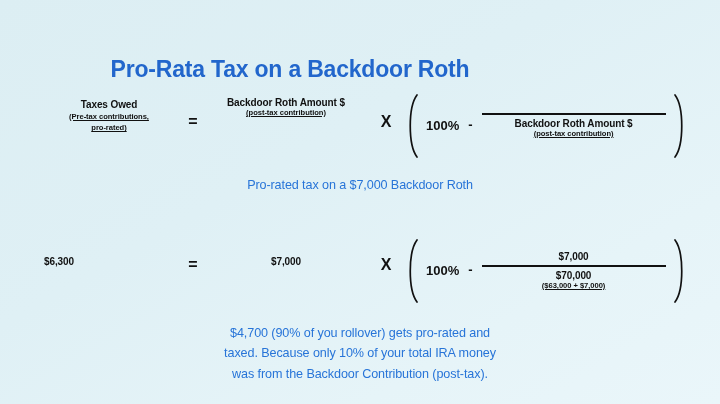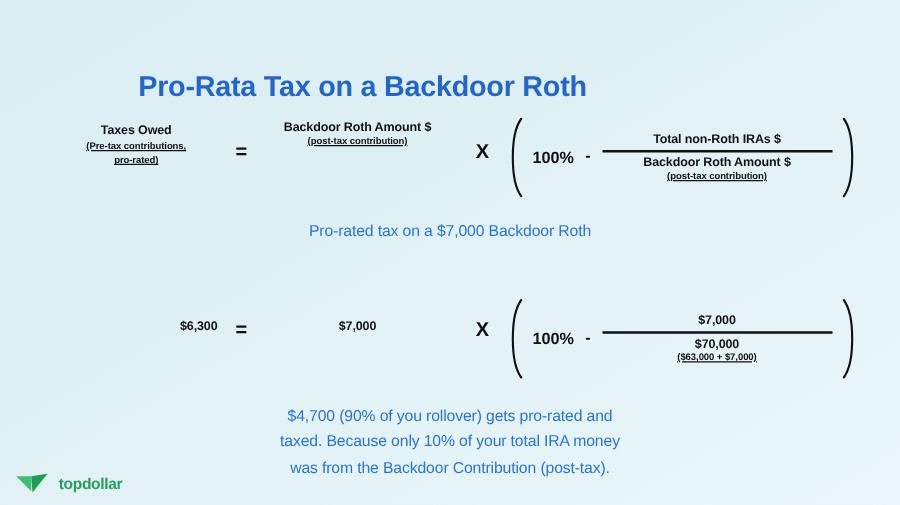--- a/index.html
+++ b/index.html
@@ -88,21 +88,21 @@
 
   
   #lhs-symbolic { left: 44px; top: 0; width: 130px; height: 66px;
                   display:flex; flex-direction:column; align-items:center; justify-content:flex-start; padding-top:6px; }
   #lhs-symbolic .sub-term { margin-top: 2px; }
 
   #eq-symbolic  { left: 180px; top: 20px; width: 26px; text-align: center; }
   #num-symbolic { left: 198px; top: 4px;  width: 176px; }
   #x-symbolic   { left: 374px; top: 20px; width: 24px; text-align: center; }
 
-  #lhs-numeric  { left: 44px;  top: 18px; width: 130px; text-align: right; }
+  #lhs-numeric  { left: 44px;  top: 18px; width: 130px; text-align: left; }
   #eq-numeric   { left: 180px; top: 18px; width: 26px; text-align: center; }
   #num-numeric  { left: 198px; top: 18px; width: 176px; text-align: center; }
   #x-numeric    { left: 374px; top: 18px; width: 24px; text-align: center; }
 
   
   .paren-group {
     position: absolute;
     display: flex;
     align-items: center;
     height: 66px;
@@ -210,23 +210,20 @@
     <div class="paren-group" id="paren-symbolic">
       <div class="paren">
         <svg width="16" height="66" viewBox="0 0 16 66" aria-hidden="true">
           <path d="M13 2 C4 14, 4 52, 13 64" fill="none" stroke="#111111" stroke-width="1.7" stroke-linecap="round"></path>
         </svg>
       </div>
       <div class="paren-inner">
         <span class="pct">100%</span>
         <span class="minus">-</span>
         <div class="fraction">
-          <div class="frac-num">
-            <span class="main-term">Total non-Roth IRAs $</span>
-          </div>
           <div class="frac-bar"></div>
           <div class="frac-den">
             <span class="main-term">Backdoor Roth Amount $</span>
             <span class="sub-term">(post-tax contribution)</span>
           </div>
         </div>
       </div>
       <div class="paren">
         <svg width="16" height="66" viewBox="0 0 16 66" aria-hidden="true">
           <path d="M3 2 C12 14, 12 52, 3 64" fill="none" stroke="#111111" stroke-width="1.7" stroke-linecap="round"></path>
@@ -276,23 +273,14 @@
       </div>
     </div>
   </div>
 
   <div class="note" id="note-bottom">
     <span>$4,700 (90% of you rollover) gets pro-rated and</span>
     <span>taxed.  Because only 10% of your total IRA money</span>
     <span>was from the Backdoor Contribution (post-tax).</span>
   </div>
 
-  <div class="logo">
-    <span class="logo-mark">
-      <svg width="30" height="17" viewBox="0 0 30 17" aria-hidden="true">
-        <path d="M1 3 L13 3 L13 15 Z" fill="#3fbf70"></path>
-        <path d="M13 3 L26 1 L14 16 Z" fill="#1f9e52"></path>
-      </svg>
-    </span>
-    <span class="logo-text">topdollar</span>
-  </div>
 
 </div>
 
 </body></html>

